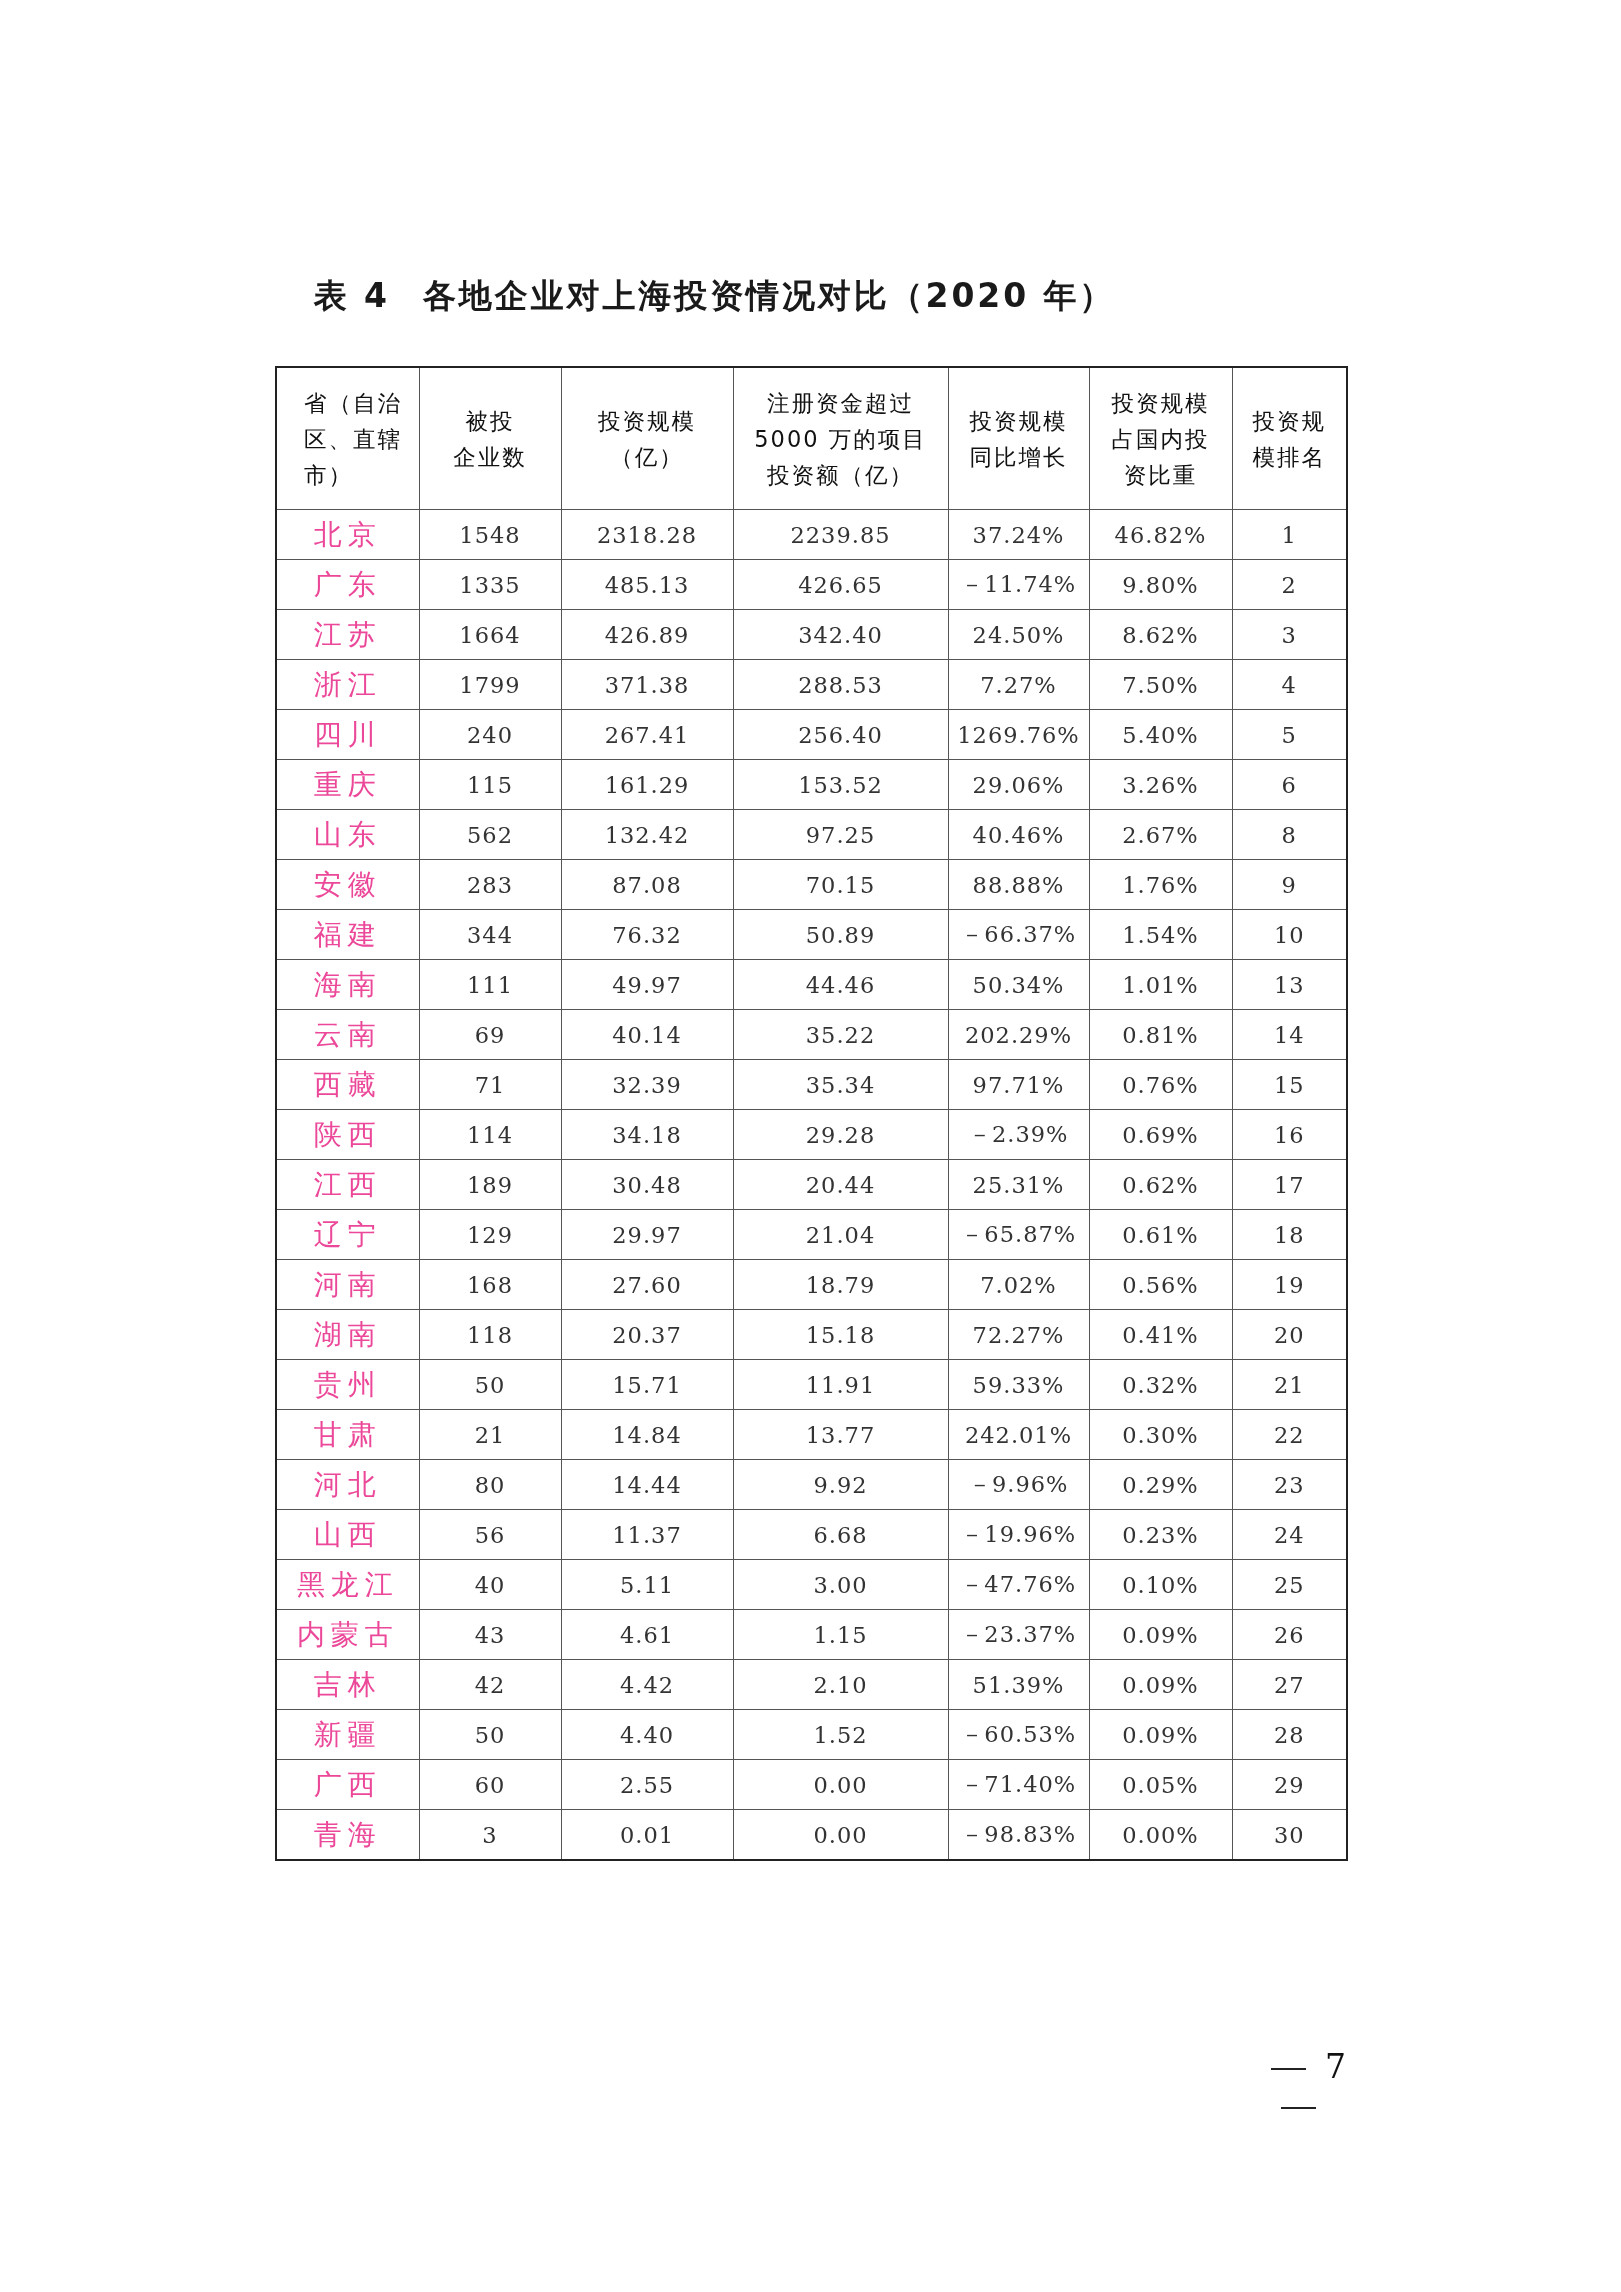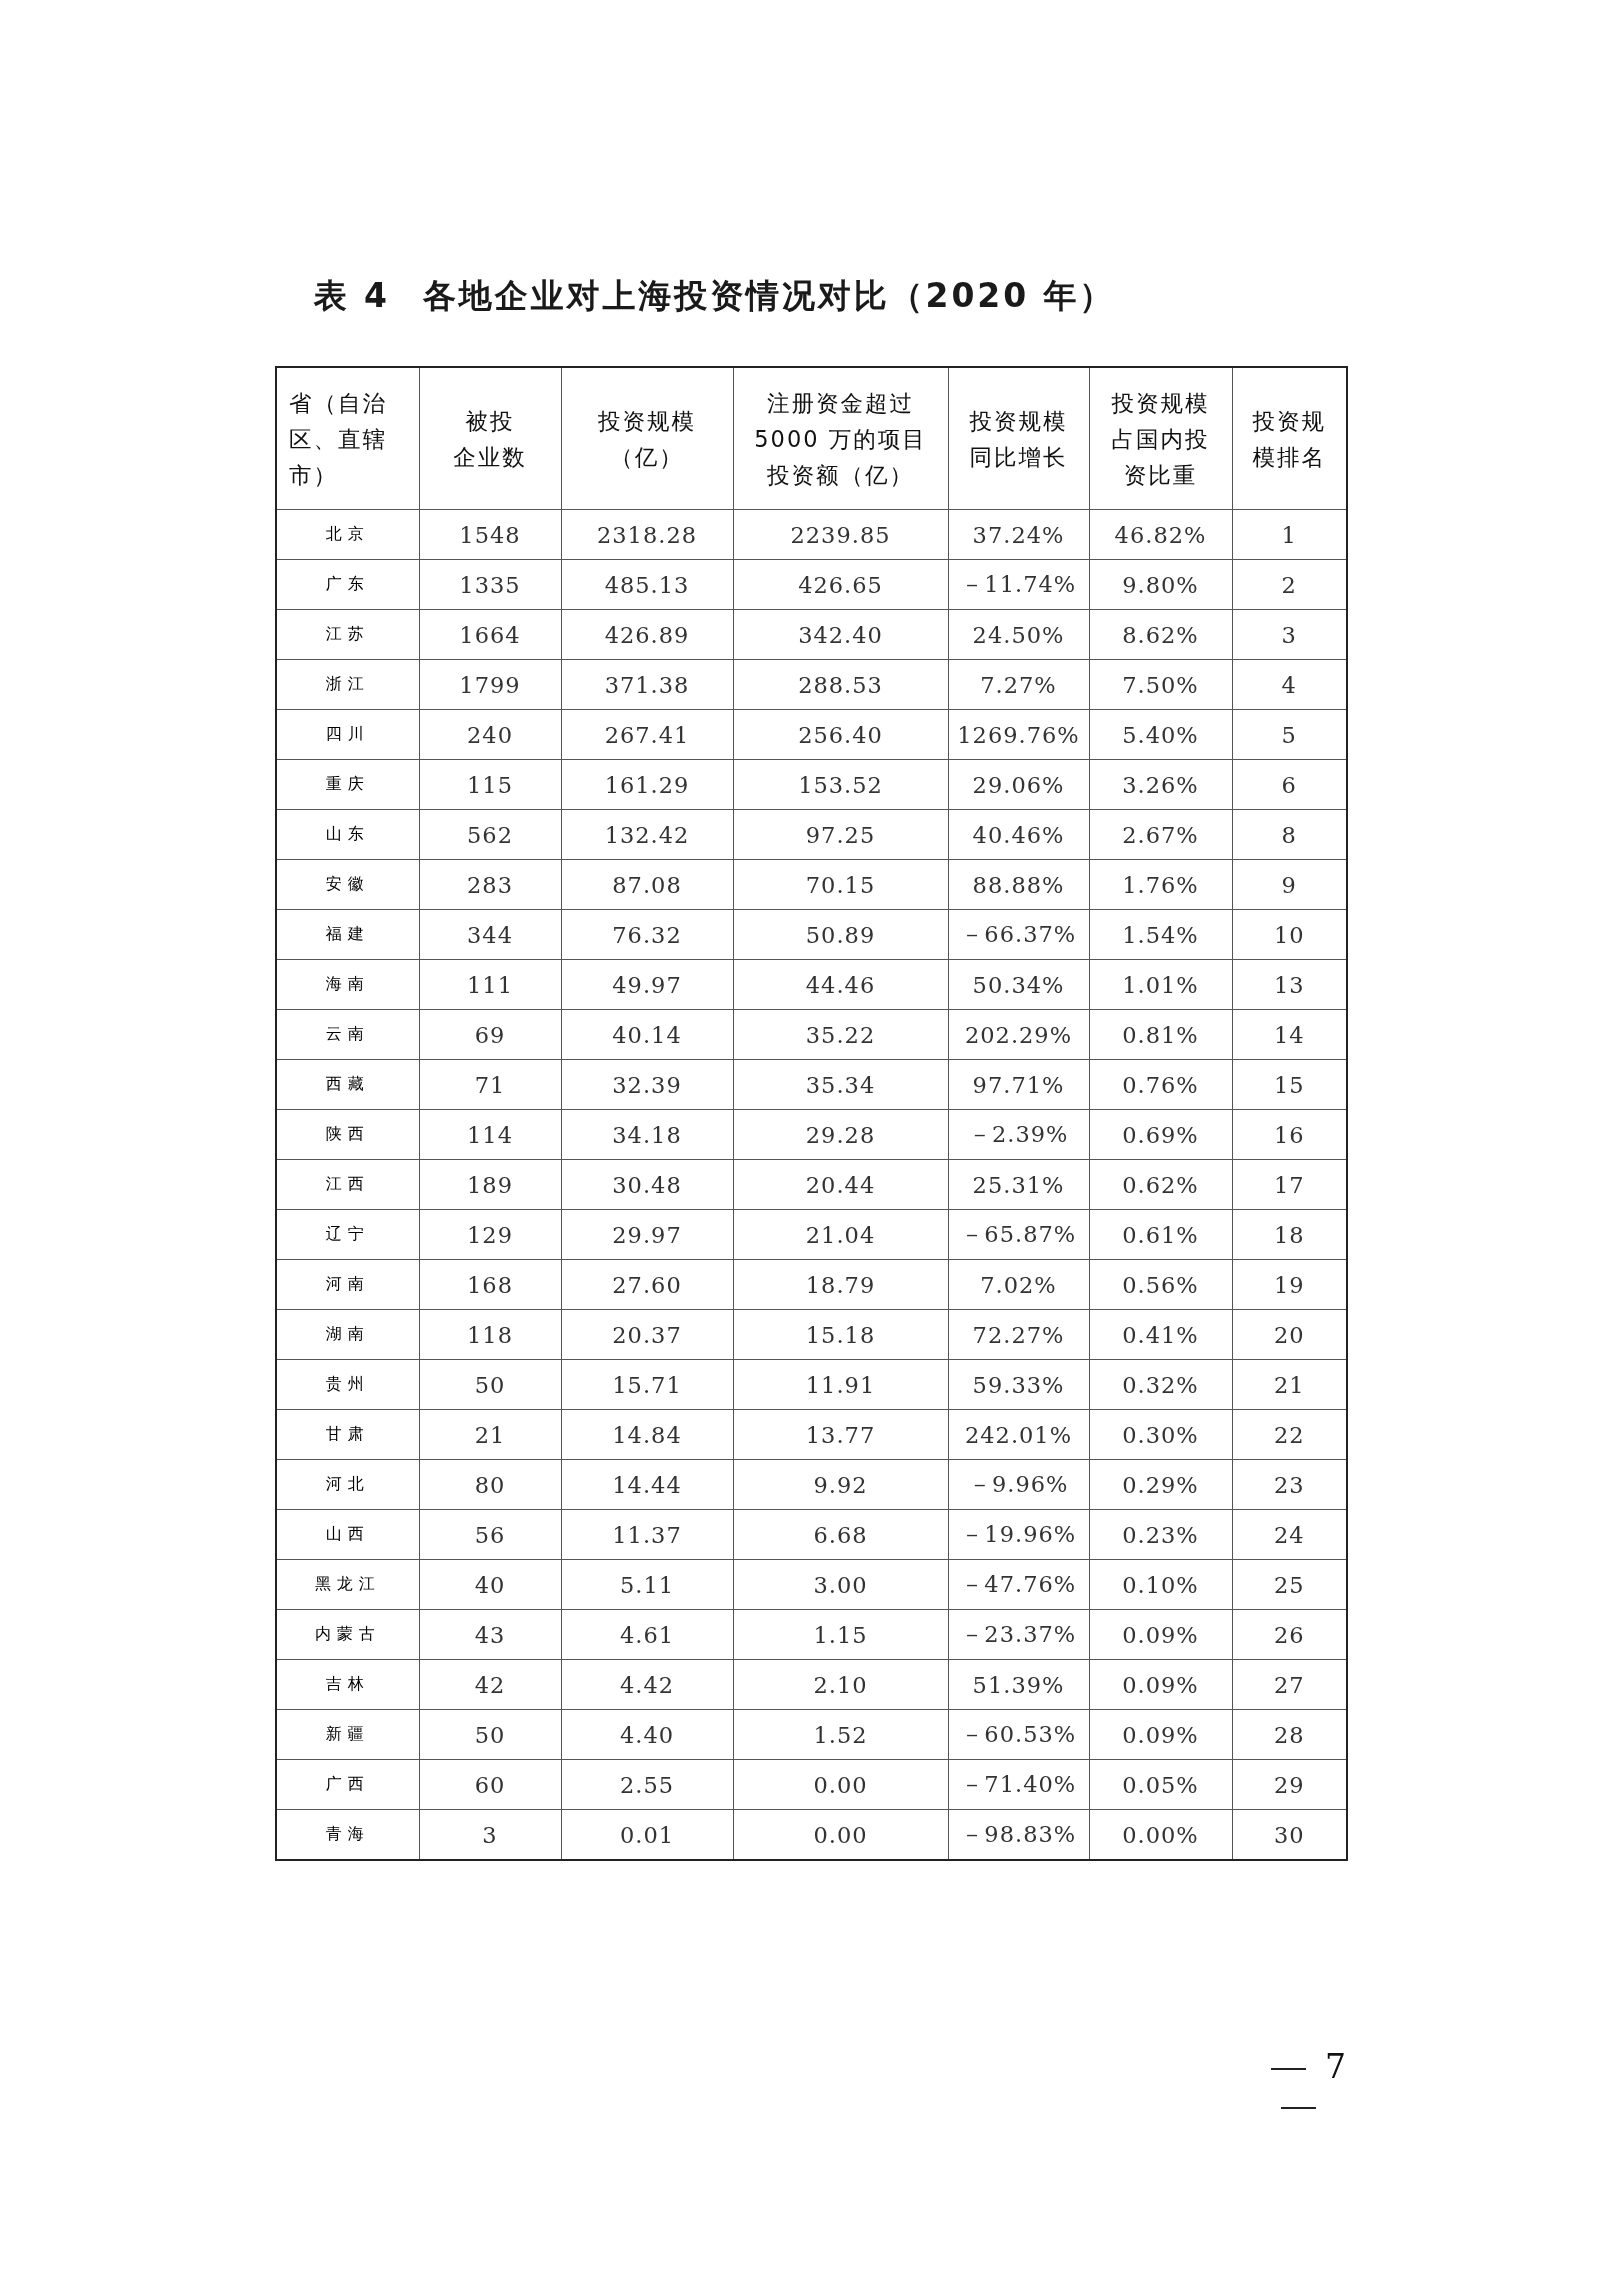--- a/index.html
+++ b/index.html
@@ -49,36 +49,36 @@
     height: 141px;
     font-family: "DejaVu Sans", "Liberation Sans", sans-serif;
     font-weight: normal;
     font-size: 22.5px;
     line-height: 36px;
     letter-spacing: 2px;
     color: #111;
   }
   table.data-table th.left {
     text-align: left;
-    padding-left: 12px;
+    padding-left: 27px;
   }
   table.data-table th span.line {
     display: block;
   }
   table.data-table td {
     height: 49px;
     font-family: "DejaVu Serif", "Liberation Serif", serif;
     font-size: 22.5px;
     color: #333;
     letter-spacing: 1px;
   }
   table.data-table td.region {
     letter-spacing: 5.9px;
-    font-size: 16px;
-    color: #000000;
+    font-size: 28px;
+    color: #ec4899;
   }
   .page-number {
     position: absolute;
     top: 2047px;
     left: 1215px;
     width: 167px;
     text-align: center;
     font-family: "DejaVu Serif", "Liberation Serif", serif;
     font-size: 33px;
     line-height: 39px;

